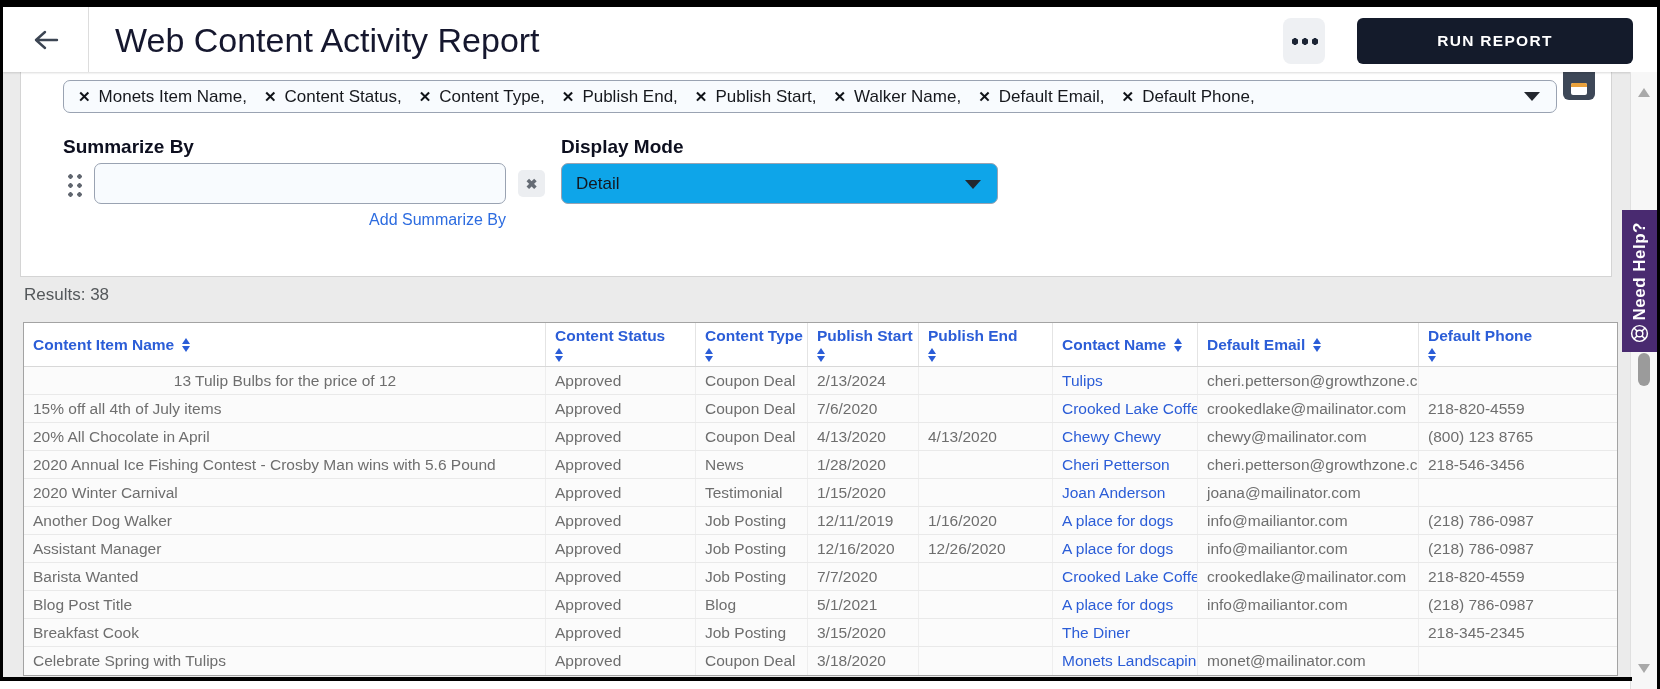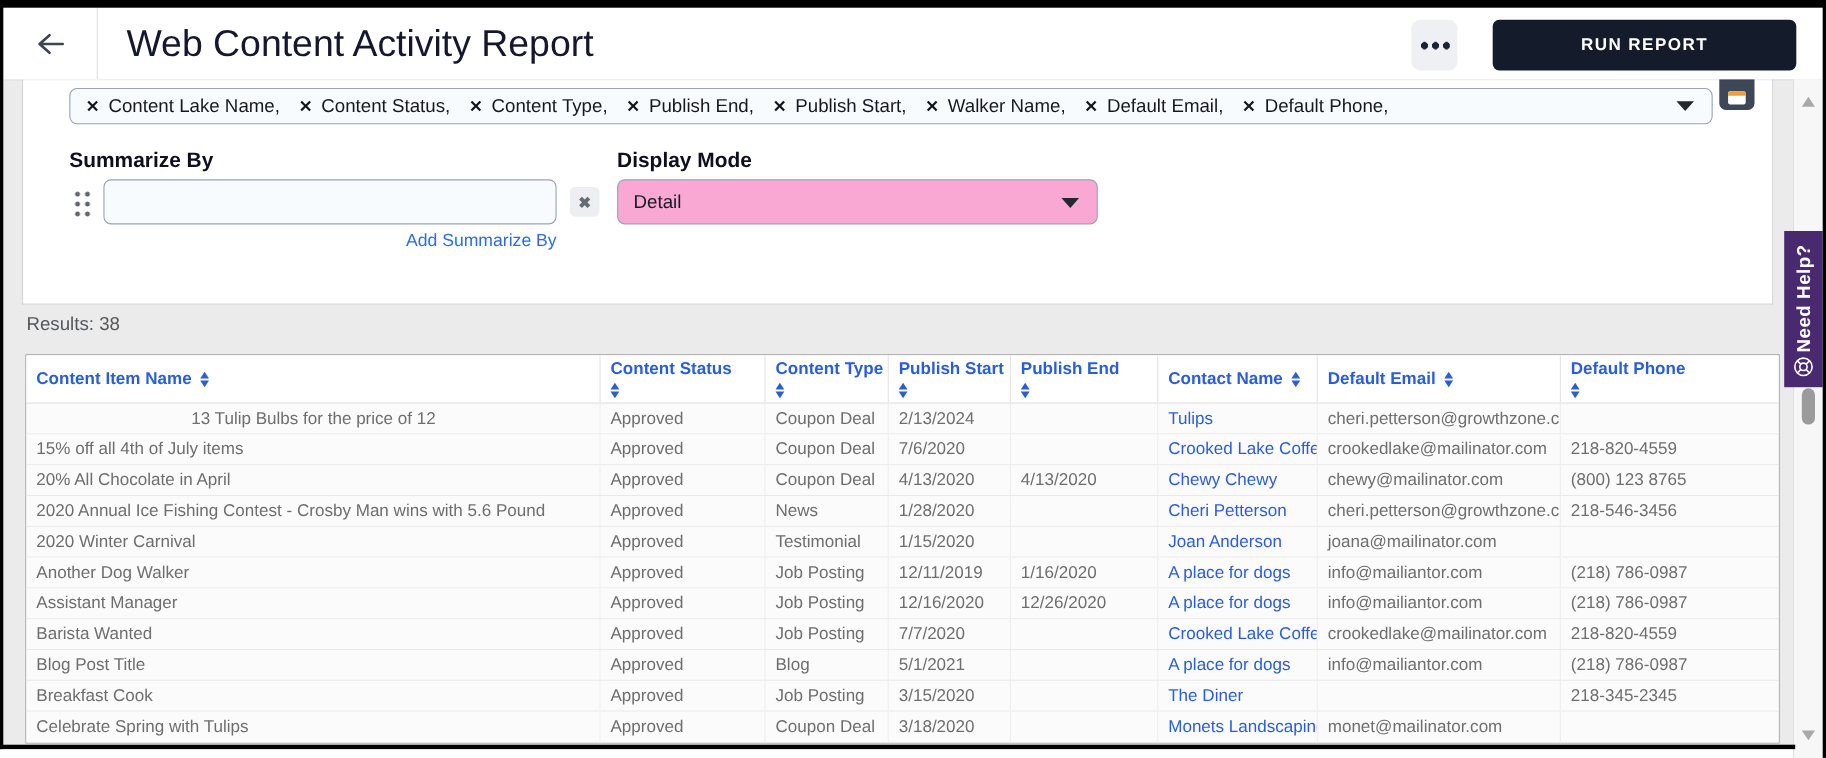--- a/index.html
+++ b/index.html
@@ -56,21 +56,21 @@
   .sum-input{position:absolute;left:73px;top:91px;width:412px;height:41px;background:#f8fbfe;
              border:1px solid #9aa3b2;border-radius:7px;box-sizing:border-box;padding:0 12px;
              font-size:17px;color:#141820;outline:none;font-family:"Liberation Sans",sans-serif;}
   .clear-btn{position:absolute;left:497px;top:98px;width:27px;height:27px;background:#eceef1;
              border-radius:5px;display:flex;align-items:center;justify-content:center;
              font-size:14px;font-weight:bold;color:#656b74;cursor:pointer;}
   .add-link{position:absolute;left:73px;top:139px;width:412px;text-align:right;font-size:16px;
             color:#2d6ce0;cursor:pointer;}
 
   .dm-label{position:absolute;left:540px;top:64px;font-size:19px;font-weight:bold;color:#0d0f1f;}
-  .dm-select{position:absolute;left:540px;top:91px;width:437px;height:41px;background:#f9a8d4;
+  .dm-select{position:absolute;left:540px;top:91px;width:437px;height:41px;background:#0ea5e9;
              border:1px solid #9aa3b2;border-radius:7px;box-sizing:border-box;display:flex;
              align-items:center;padding:0 38px 0 14px;font-size:17px;color:#141820;cursor:pointer;}
   .dm-caret{position:absolute;right:16px;top:16px;width:0;height:0;
             border-left:8px solid transparent;border-right:8px solid transparent;
             border-top:9px solid #23272e;}
 
   .results{position:absolute;left:21px;top:213px;font-size:17px;color:#54585b;}
 
   
   .table{position:absolute;left:20px;top:250px;width:1595px;background:#fbfbfb;
@@ -130,21 +130,21 @@
     </div>
     <div class="run-btn">RUN REPORT</div>
   </div>
 
   <div class="content">
 
     <div class="panel">
       <div class="filter-box" id="filter-chips">
         <div class="chip">
             <span class="chip-x">✕</span>
-            <span>Content Lake Name,</span>
+            <span>Monets Item Name,</span>
           </div>
           <div class="chip">
             <span class="chip-x">✕</span>
             <span>Content Status,</span>
           </div>
           <div class="chip">
             <span class="chip-x">✕</span>
             <span>Content Type,</span>
           </div>
           <div class="chip">

